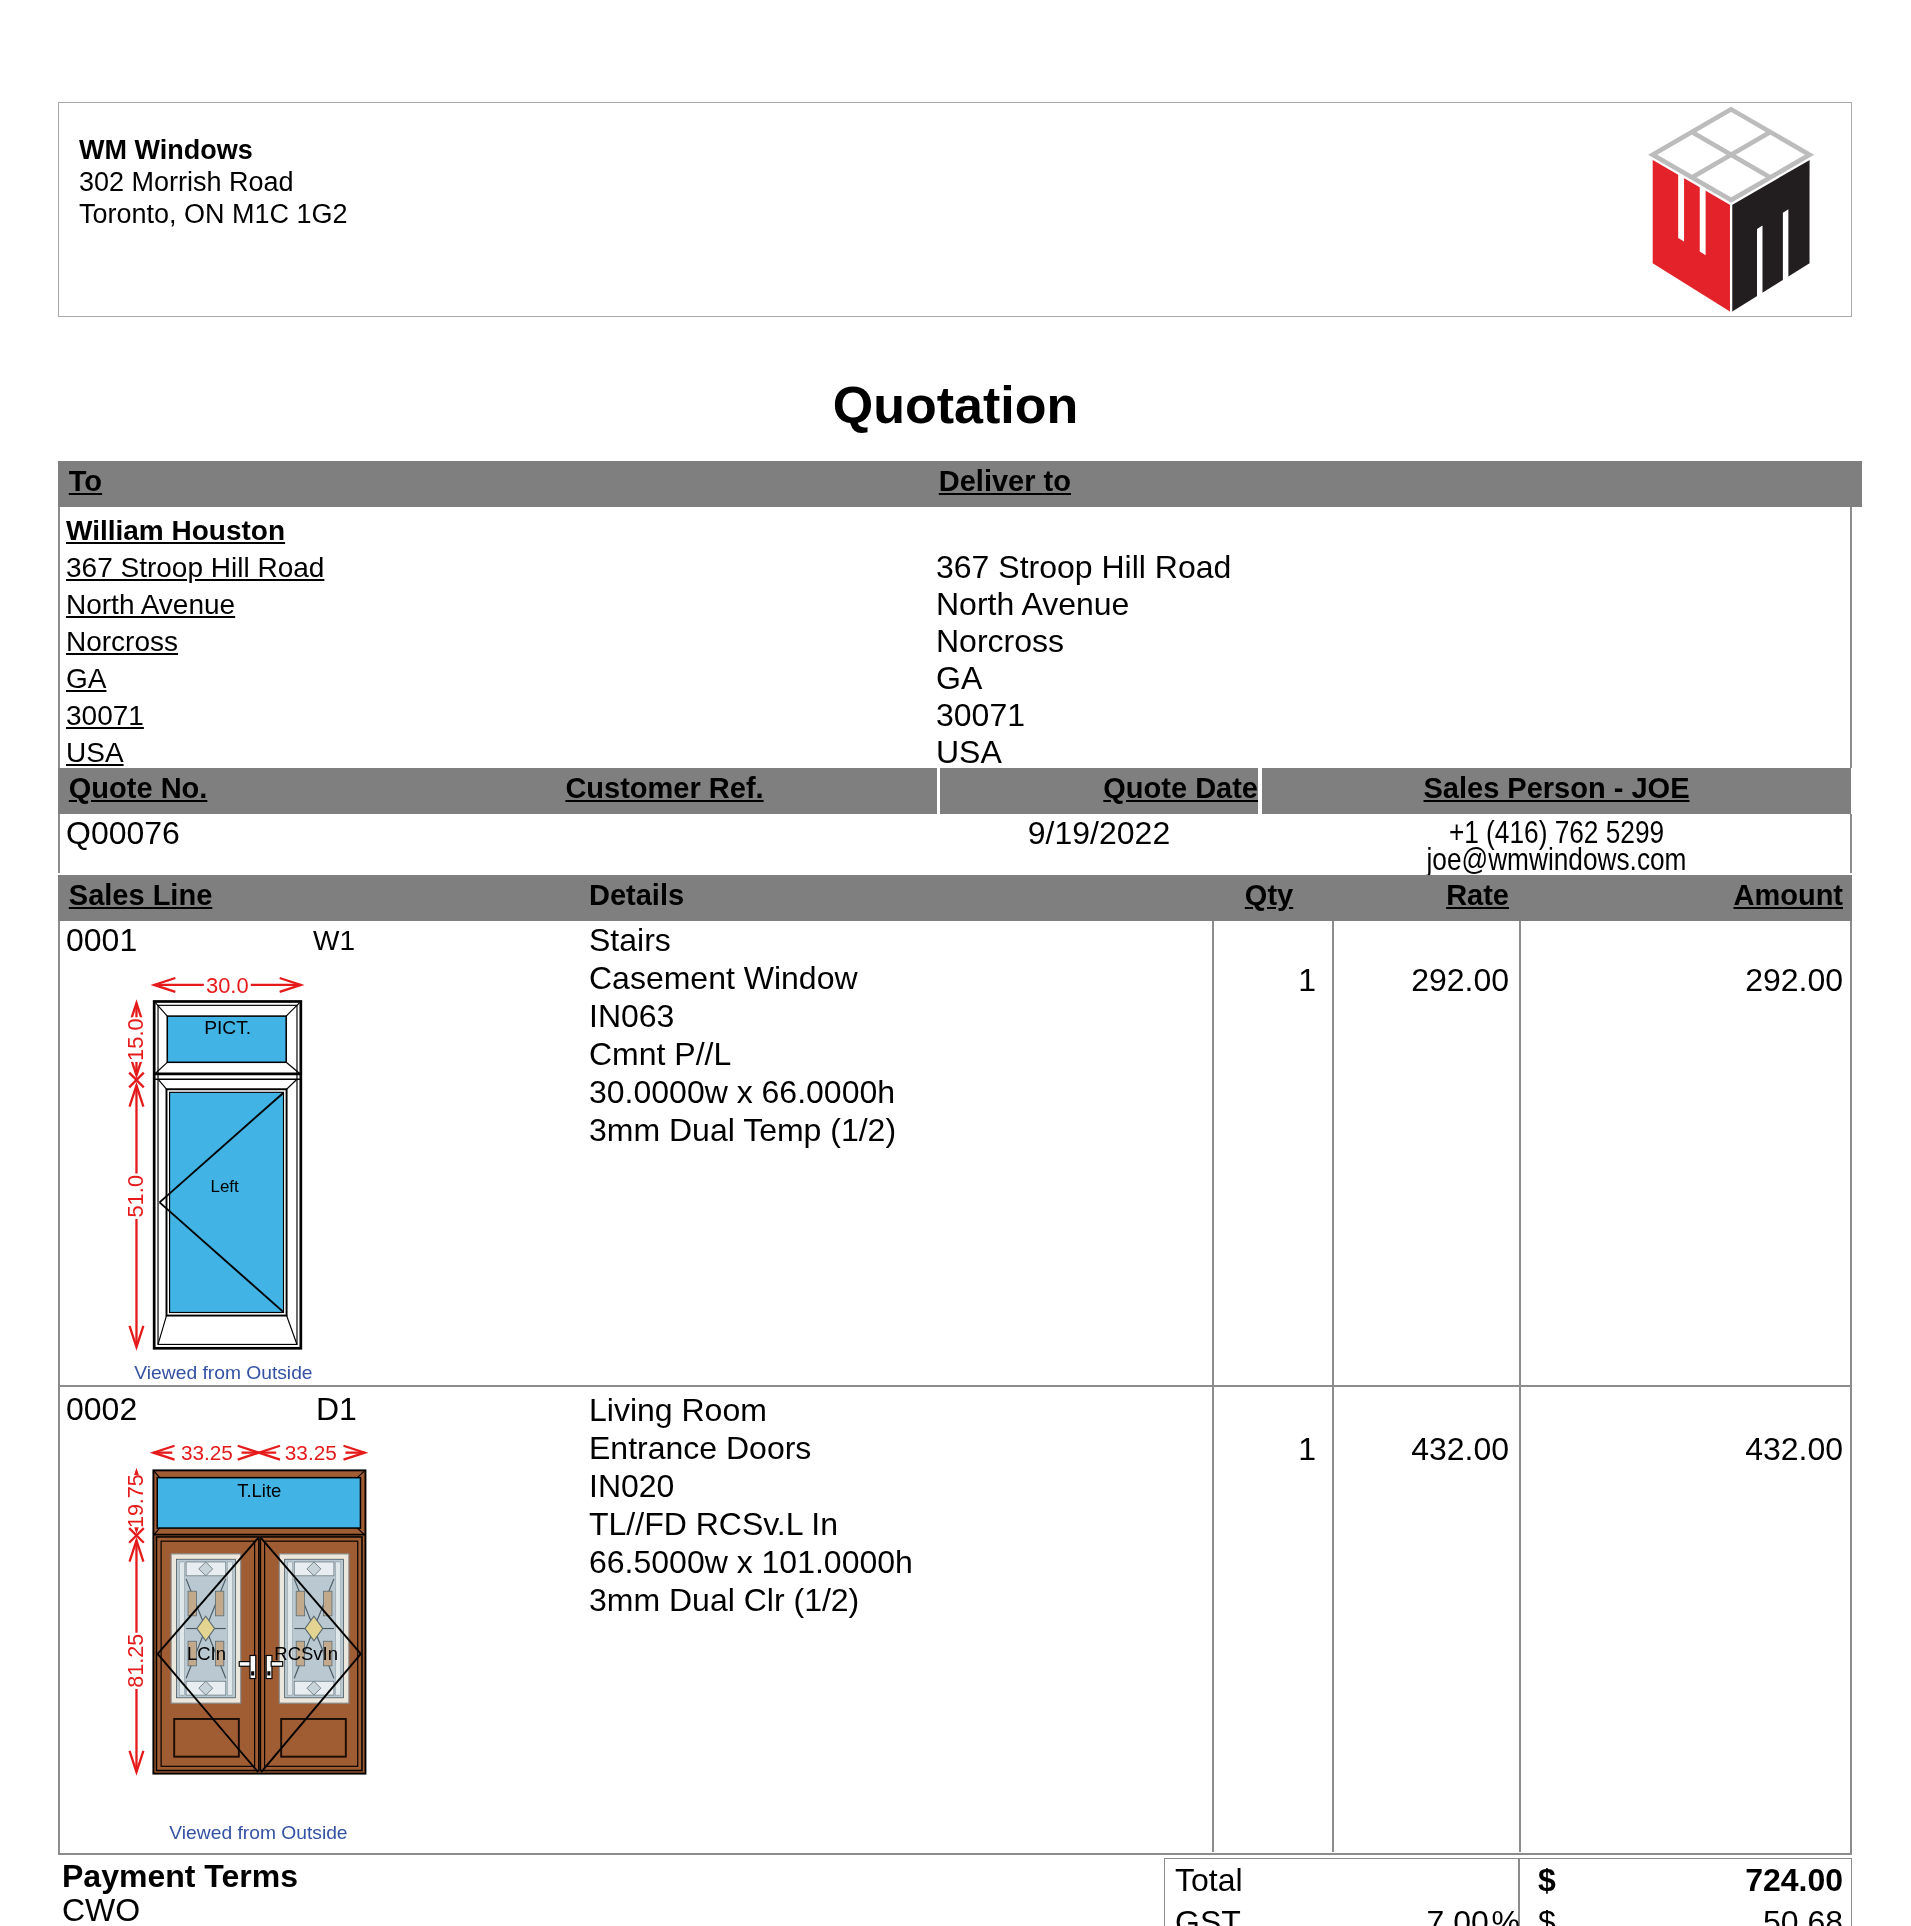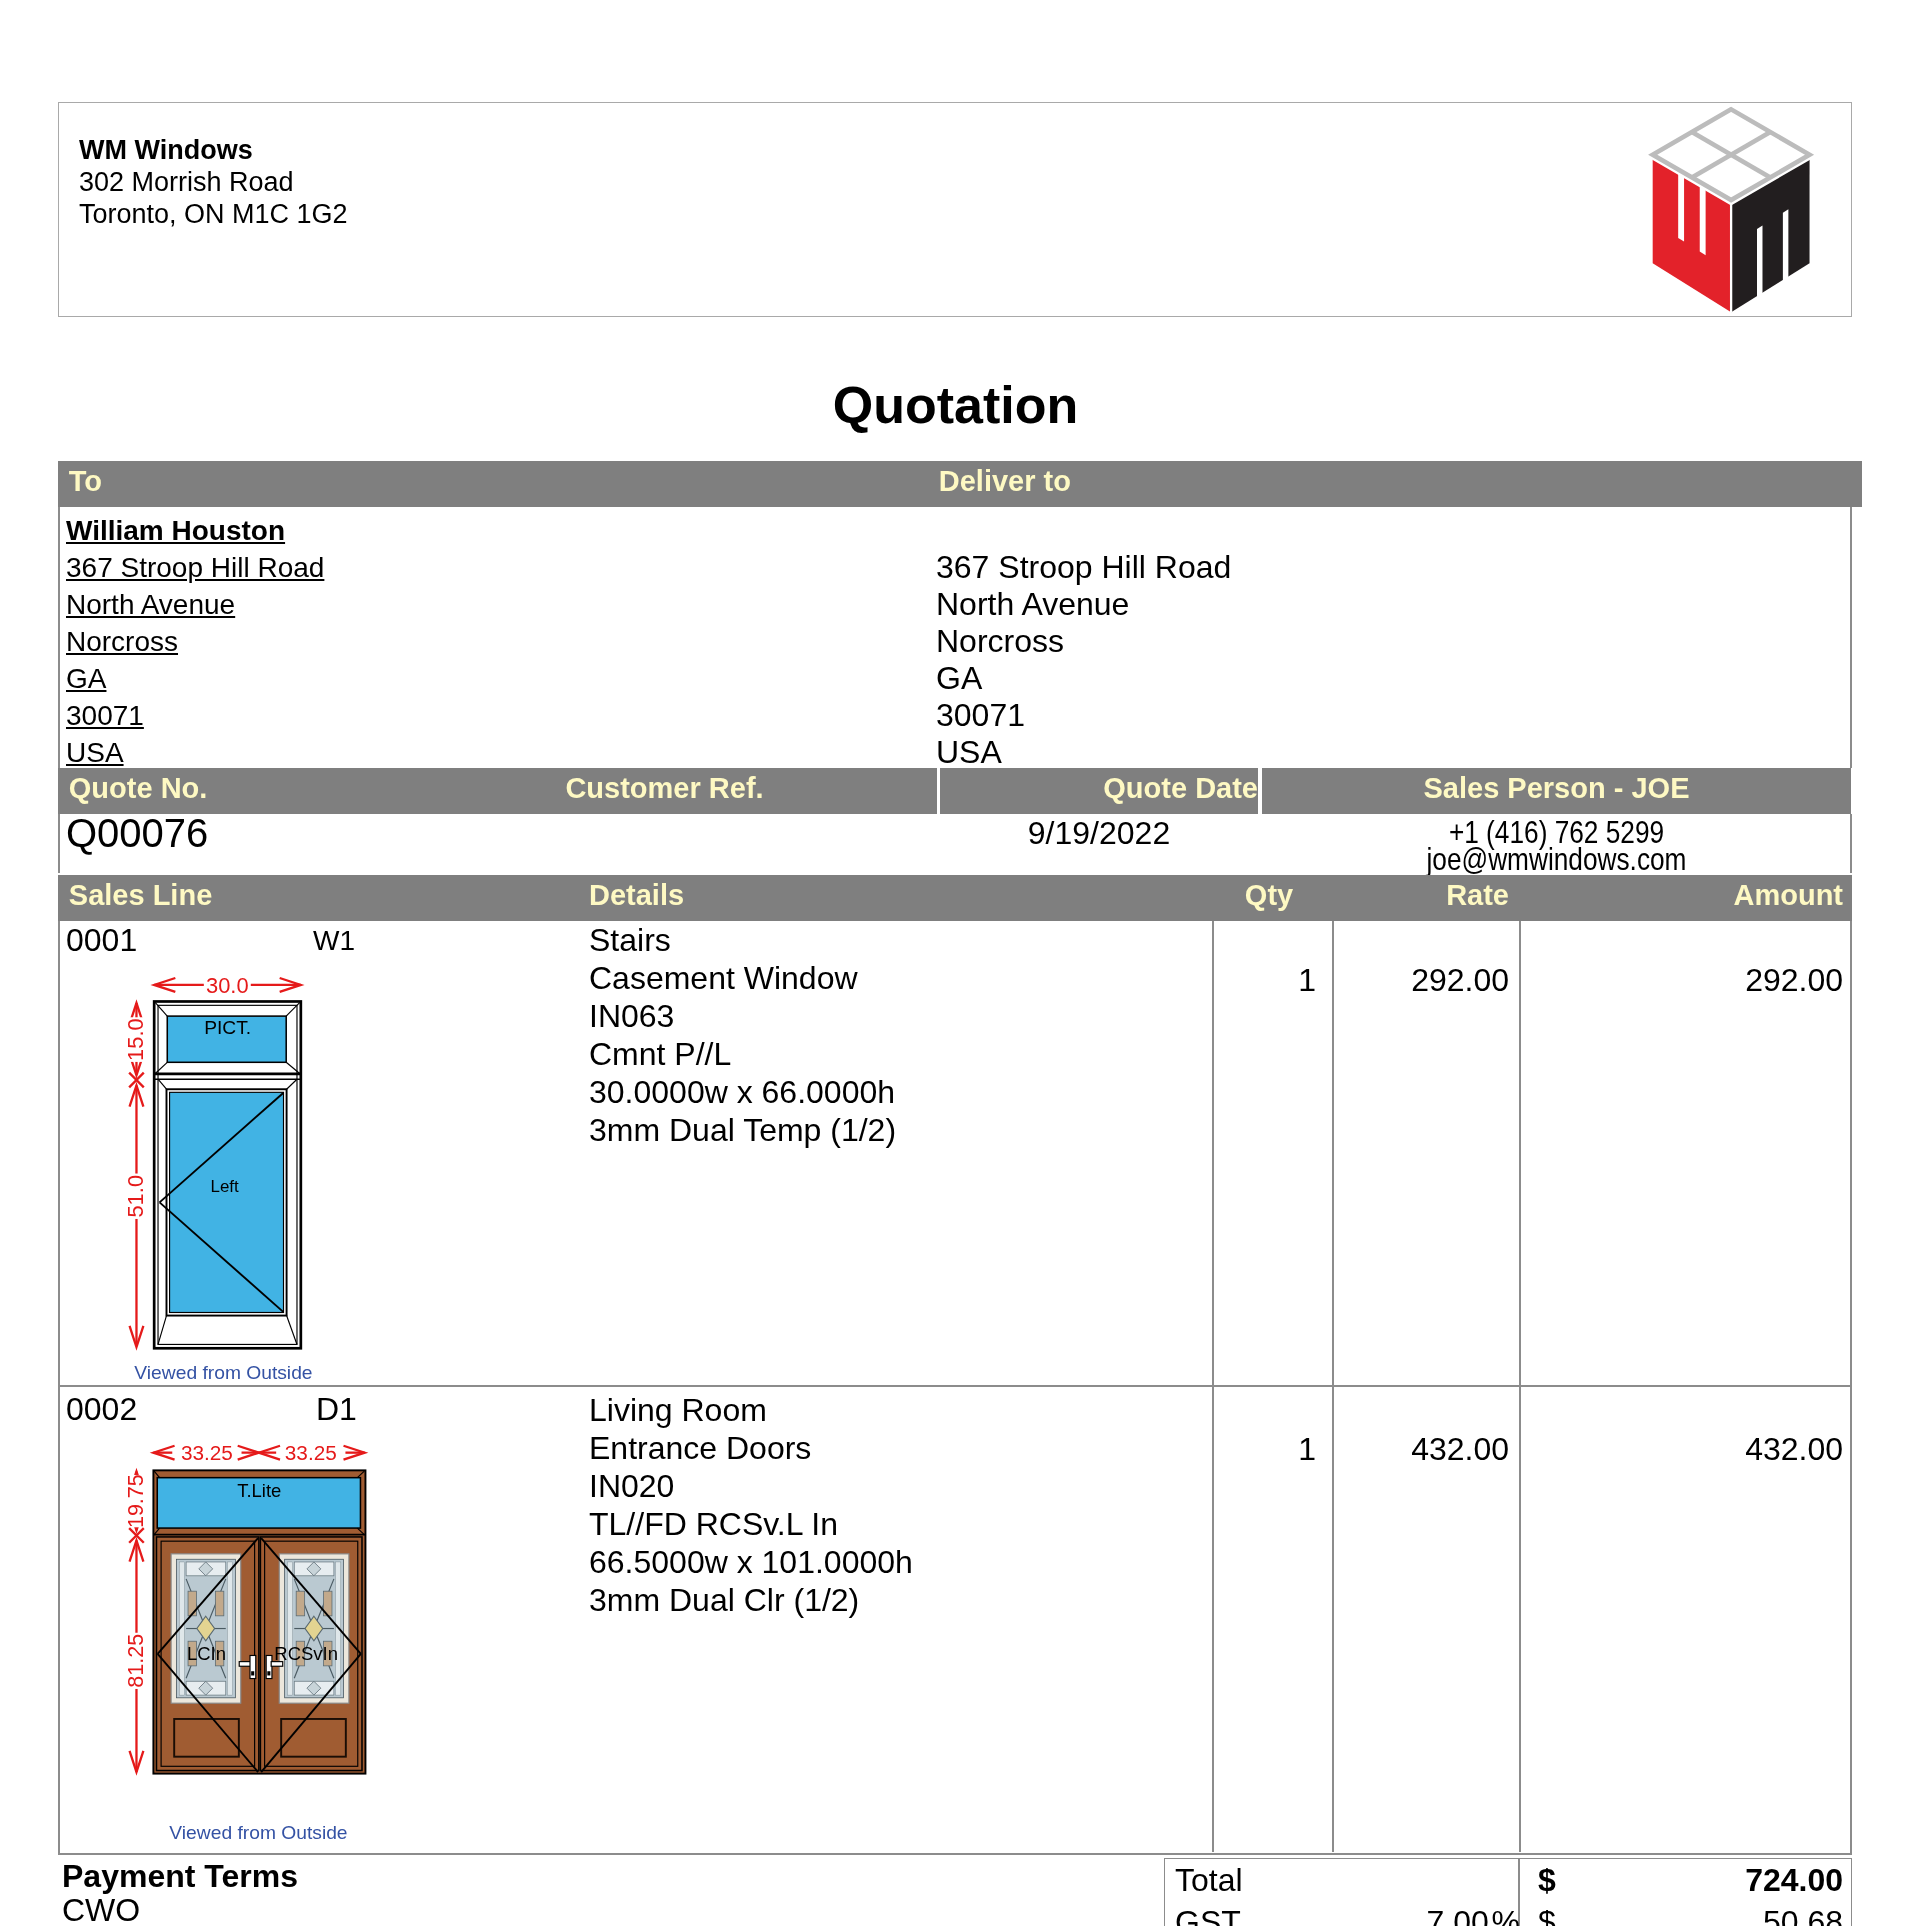--- a/index.html
+++ b/index.html
@@ -1,16 +1,16 @@
 <!DOCTYPE html>
 <html style="font-size:6.2px"><head><meta charset="utf-8"><title>Quotation</title><style>
 html,body{margin:0;padding:0;background:#fff;}
 body{width:1911px;height:2703px;position:relative;font-family:"Liberation Sans",sans-serif;color:#000;overflow:hidden;}
 .a{position:absolute;}
-.bar{position:absolute;background:#7f7f7f;color:#fef9c3;font-weight:bold;font-size:29px;line-height:40px;height:46px;white-space:nowrap;}
+.bar{position:absolute;background:#7f7f7f;color:#000000;font-weight:bold;font-size:29px;line-height:40px;height:46px;white-space:nowrap;text-decoration:underline;}
 .t{position:absolute;white-space:nowrap;}
 .vline{position:absolute;width:1.5px;background:#8c8c8c;}
 .hline{position:absolute;height:1.5px;background:#8c8c8c;}
 </style></head><body>
 
 <div class="a" style="left:58px;top:102px;width:1792px;height:213px;border:1.5px solid #a9a9a9;"></div>
 
 <div class="t" style="left:79px;top:134px;font-size:27px;line-height:32px;"><b>WM Windows</b><br>302 Morrish Road<br>Toronto, ON M1C 1G2</div>
 
 <svg class="a" style="left:1645px;top:106px;" width="173" height="212" viewBox="4270 276 450 550">
@@ -56,21 +56,21 @@
 <div class="bar" style="left:392px;top:768px;width:545px;text-align:center;">Customer Ref.</div>
 
 <div class="bar" style="left:940px;top:768px;width:318px;text-align:right;">Quote Date</div>
 
 <div class="bar" style="left:1262px;top:768px;width:589px;text-align:center;">Sales Person - JOE</div>
 
 <div class="vline" style="left:58px;top:814px;height:59px;"></div>
 
 <div class="vline" style="left:1850px;top:814px;height:59px;"></div>
 
-<div class="t" style="left:66px;top:814px;font-size:40px;line-height:39px;text-align:center;">Q00076</div>
+<div class="t" style="left:66px;top:814px;font-size:32px;line-height:39px;text-align:center;">Q00076</div>
 
 <div class="t" style="left:940px;top:814px;width:318px;text-align:center;font-size:32px;line-height:39px;">9/19/2022</div>
 
 <div class="t" style="left:1262px;top:819px;width:589px;text-align:center;font-size:32px;line-height:27px;transform:scaleX(0.82);">+1 (416) 762 5299<br>joe@wmwindows.com</div>
 
 <div class="bar" style="left:58px;top:875px;width:1154px;padding-left:10.8px;">Sales Line<span style="position:absolute;left:531px;">Details</span></div>
 
 <div class="bar" style="left:1215px;top:875px;width:108px;text-align:center;padding-right:26px;">Qty</div>
 
 <div class="bar" style="left:1335px;top:875px;width:174px;text-align:right;padding-right:25px;">Rate</div>

